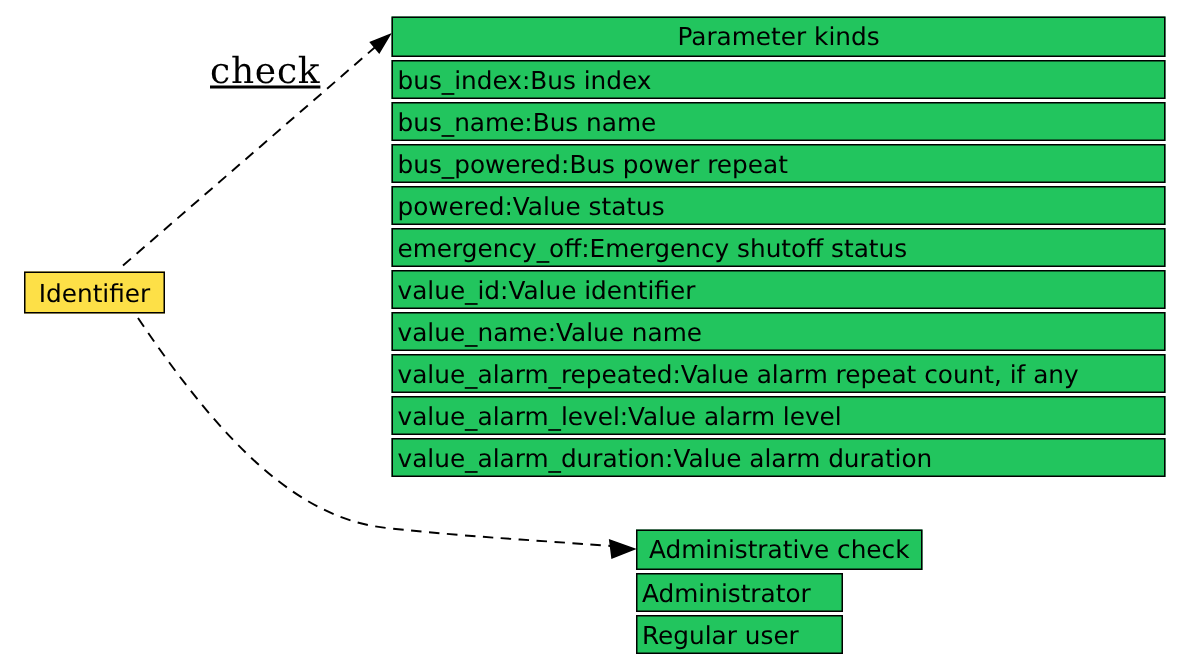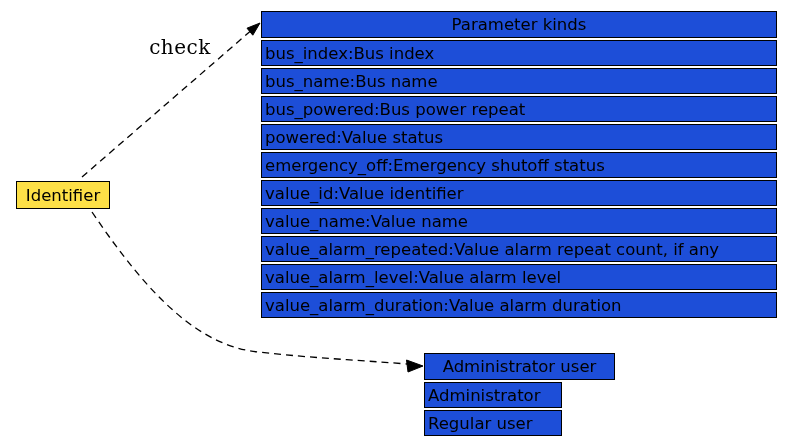--- a/index.html
+++ b/index.html
@@ -31,25 +31,25 @@
   }
   .arrowhead {
     fill: #000000;
     stroke: #000000;
     stroke-width: 1;
     stroke-linejoin: miter;
   }
   .edge-label {
     position: absolute;
     font-family: "DejaVu Serif", serif;
-    font-size: 20px;
+    font-size: 24px;
     line-height: 22px;
-    text-align: center;
     white-space: nowrap;
     letter-spacing: 0.5px;
+    text-decoration: underline;
   }
   .node-box {
     position: absolute;
     box-sizing: border-box;
     border: 1.4px solid #000000;
     background: #fde047;
     display: flex;
     align-items: center;
     justify-content: center;
     font-size: 16.5px;
@@ -57,21 +57,21 @@
   }
   .record {
     position: absolute;
     display: flex;
     flex-direction: column;
     row-gap: 2px;
   }
   .cell {
     box-sizing: border-box;
     border: 1.3px solid #000000;
-    background: #1d4ed8;
+    background: #22c55e;
     height: 26px;
     display: flex;
     align-items: center;
     font-size: 16.5px;
     white-space: nowrap;
     padding: 0 3px;
   }
   .cell.title {
     justify-content: center;
     height: 27px;
@@ -130,18 +130,18 @@
     <div class="cell row">powered:Value status</div>
     <div class="cell row">emergency_off:Emergency shutoff status</div>
     <div class="cell row">value_id:Value identifier</div>
     <div class="cell row">value_name:Value name</div>
     <div class="cell row">value_alarm_repeated:Value alarm repeat count, if any</div>
     <div class="cell row">value_alarm_level:Value alarm level</div>
     <div class="cell row">value_alarm_duration:Value alarm duration</div>
   </div>
 
   <div class="record admin-user">
-    <div class="cell title">Administrator user</div>
+    <div class="cell title">Administrative check</div>
     <div class="cell row">Administrator</div>
     <div class="cell row">Regular user</div>
   </div>
 
 </div>
 
 </body></html>

